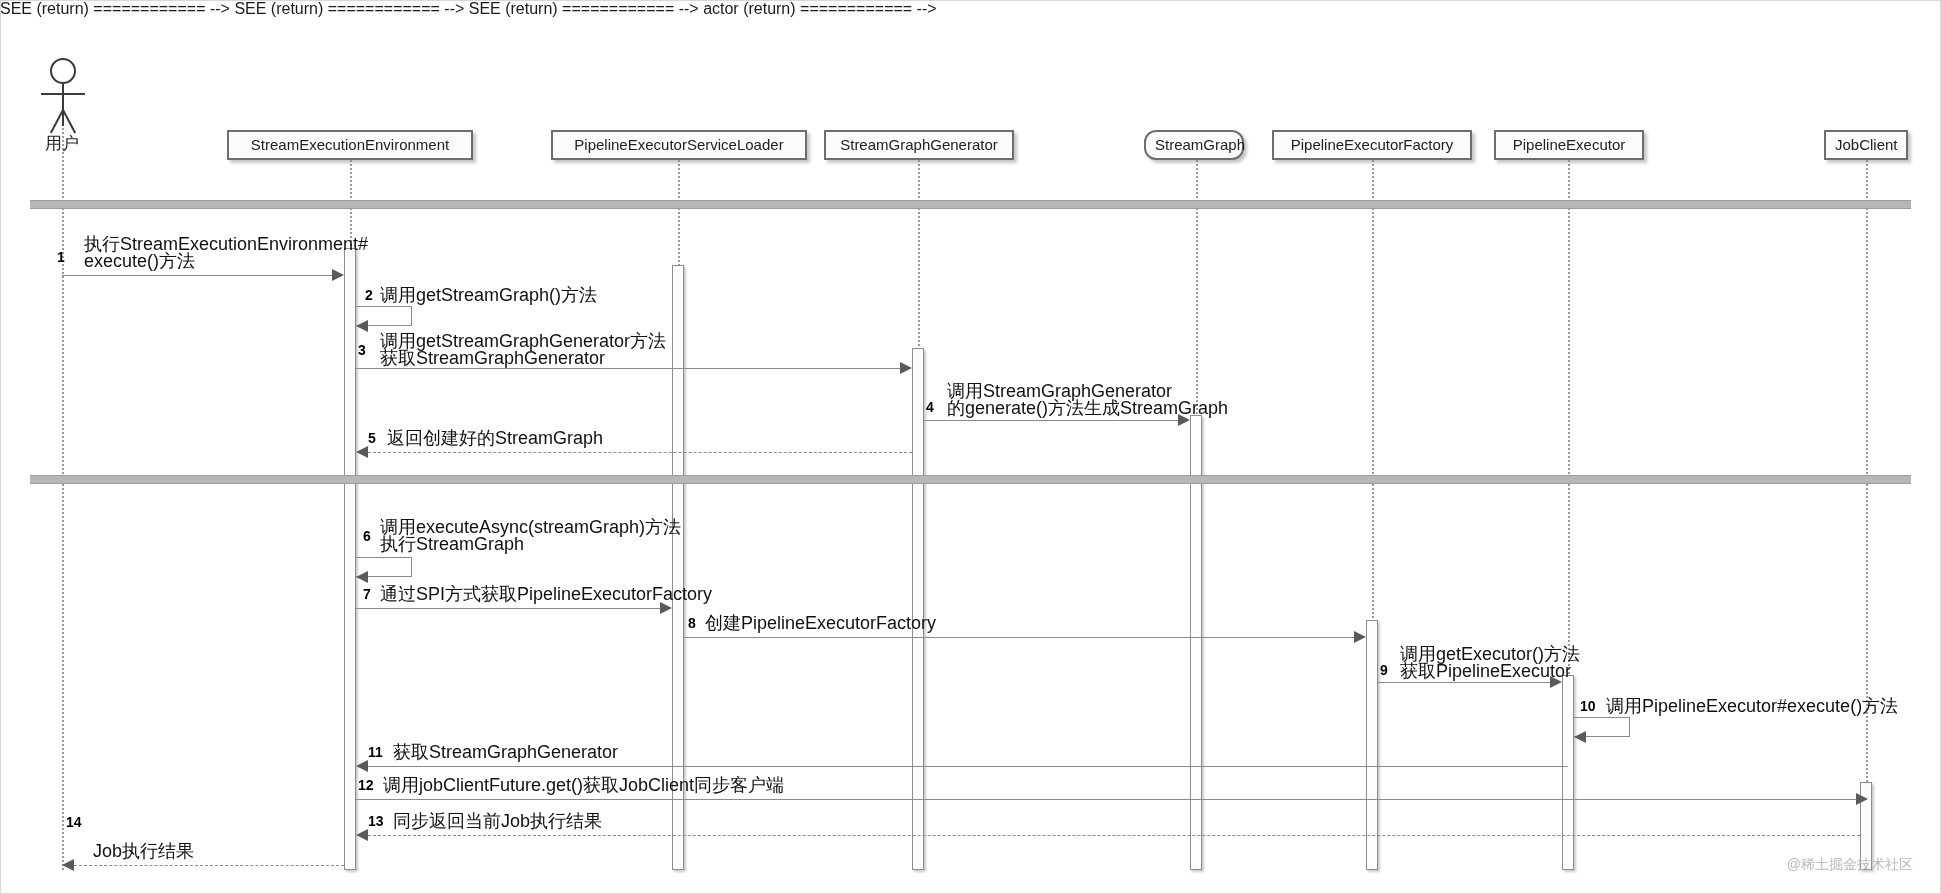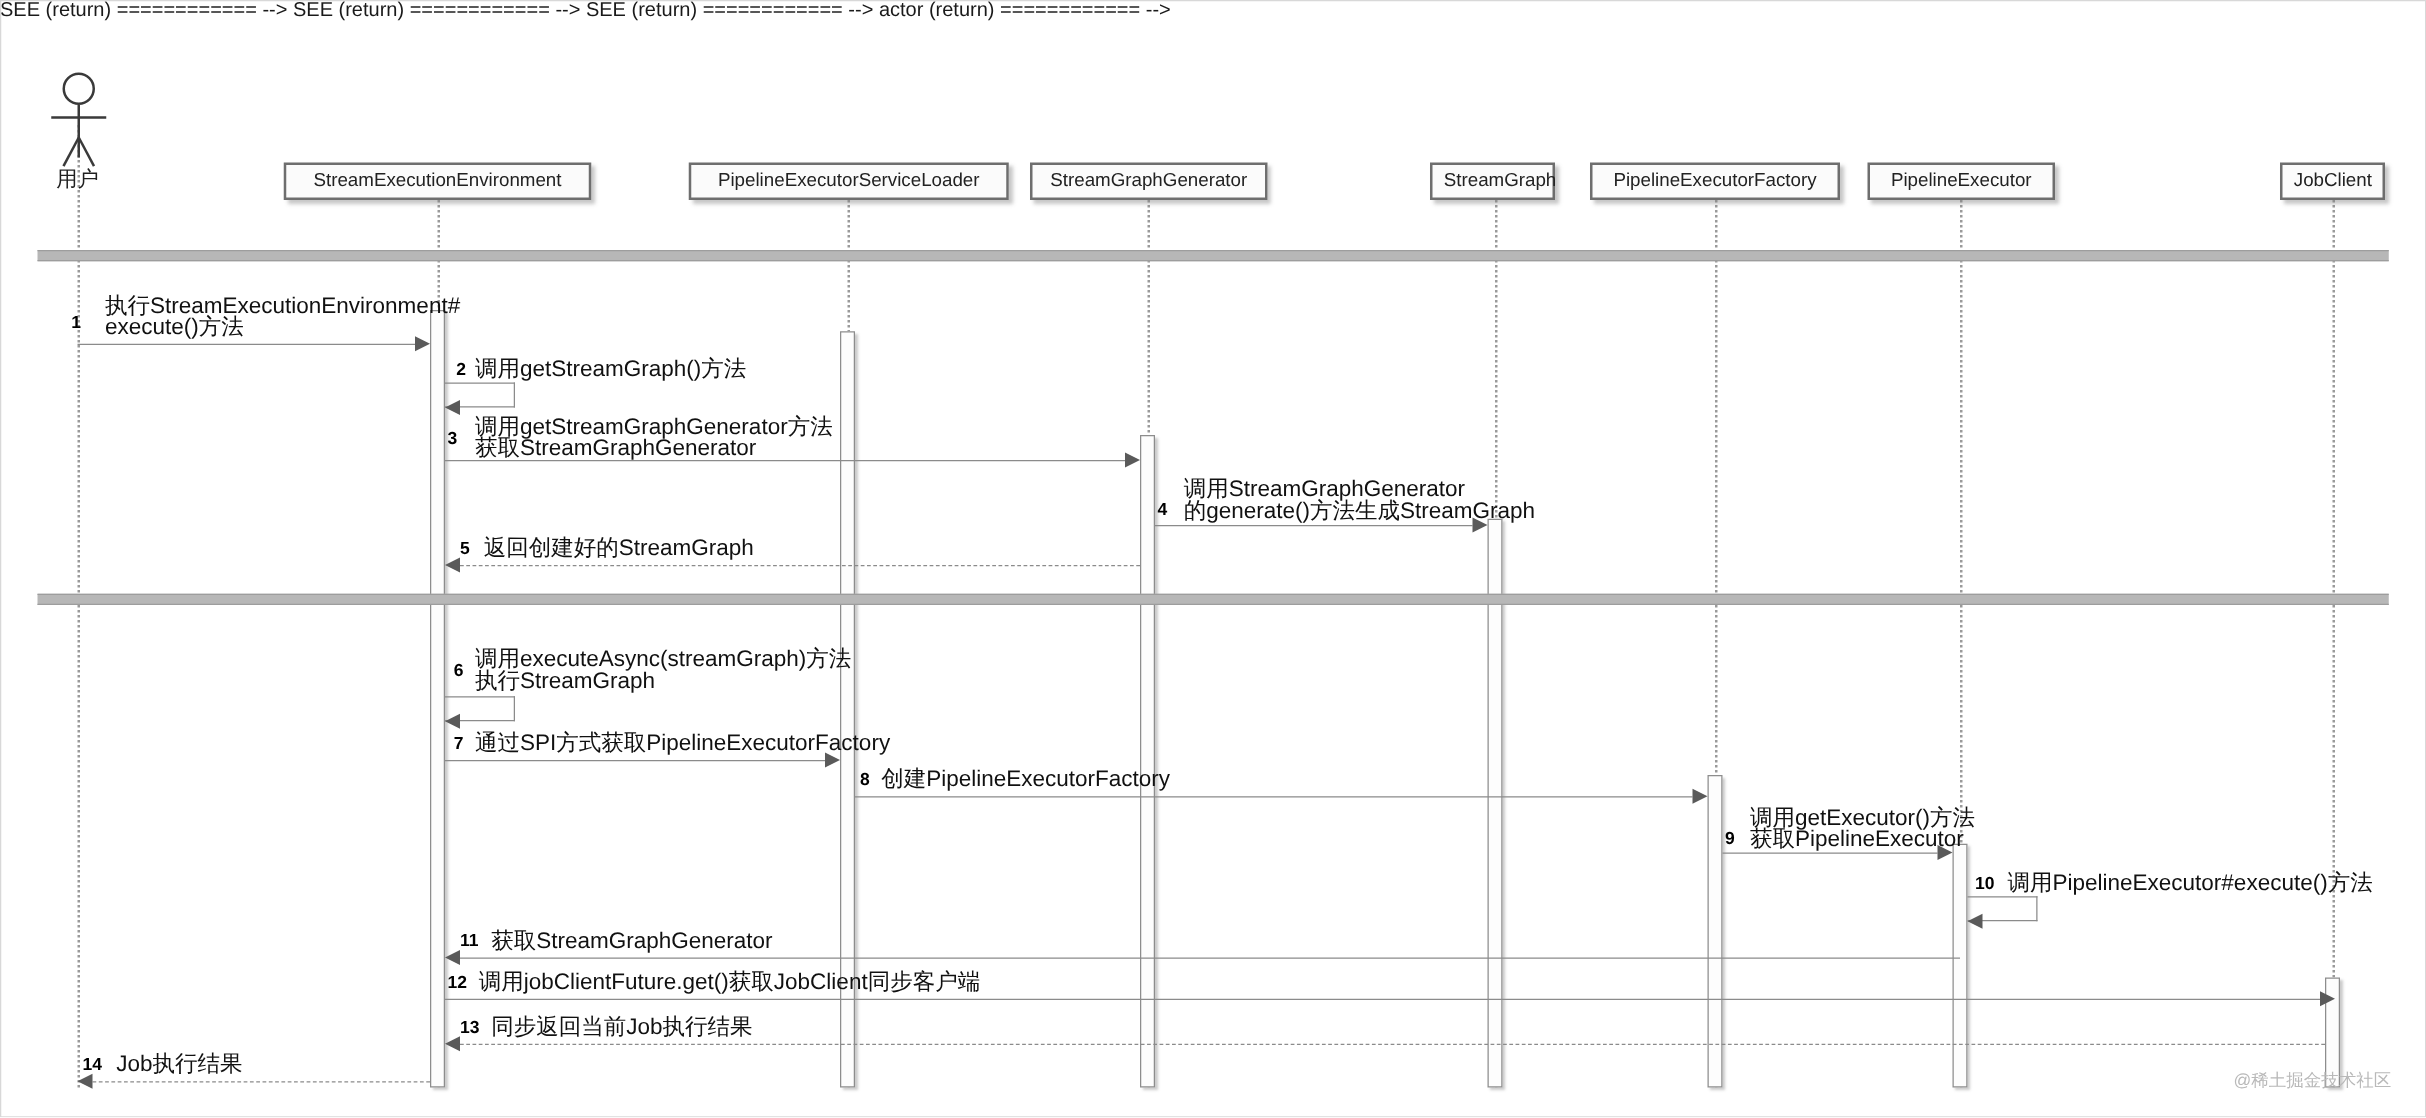--- a/index.html
+++ b/index.html
@@ -199,21 +199,21 @@
     <div class="actor-arms" style="left:41px; top:93px;"></div>
     <div class="actor-leg" style="left:62px; top:110px; transform:rotate(28deg); transform-origin: top center;"></div>
     <div class="actor-leg" style="left:62px; top:110px; transform:rotate(-28deg); transform-origin: top center;"></div>
     <div class="actor-label" style="left:22px; top:132px; width:80px;">用户</div>
   </div>
 
   
   <div class="participant" style="left:227px; top:130px; width:246px;">StreamExecutionEnvironment</div>
   <div class="participant" style="left:551px; top:130px; width:256px;">PipelineExecutorServiceLoader</div>
   <div class="participant" style="left:824px; top:130px; width:190px;">StreamGraphGenerator</div>
-  <div class="participant" style="left:1144px; top:130px; width:100px;">StreamGraph</div>
+  <div class="participant" style="left:1144px; top:130px; width:100px;border-radius:12px;">StreamGraph</div>
   <div class="participant" style="left:1272px; top:130px; width:200px;">PipelineExecutorFactory</div>
   <div class="participant" style="left:1494px; top:130px; width:150px;">PipelineExecutor</div>
   <div class="participant" style="left:1824px; top:130px; width:84px;">JobClient</div>
 
   
   <div class="activation" style="left:344px;  top:248px; height:622px;"></div>
   <div class="activation" style="left:672px;  top:265px; height:605px;"></div>
   <div class="activation" style="left:912px;  top:348px; height:522px;"></div>
   <div class="activation" style="left:1190px; top:415px; height:455px;"></div>
   <div class="activation" style="left:1366px; top:620px; height:250px;"></div>
@@ -303,20 +303,20 @@
   <div class="msg-line" style="left:356px; top:799px; width:1500px;"></div>
   <div class="arrow right" style="left:1856px; top:793px;"></div>
 
    SEE (return) ============ --&gt;
   <div class="msg-num" style="left:368px; top:813px;">13</div>
   <div class="msg-text" style="left:393px; top:813px;">同步返回当前Job执行结果</div>
   <div class="msg-line dashed" style="left:368px; top:835px; width:1492px;"></div>
   <div class="arrow left" style="left:356px; top:829px;"></div>
 
    actor (return) ============ --&gt;
-  <div class="msg-num" style="left:66px; top:843px;">14</div>
+  <div class="msg-num" style="left:66px; top:814px;">14</div>
   <div class="msg-text" style="left:93px; top:843px;">Job执行结果</div>
   <div class="msg-line dashed" style="left:74px; top:865px; width:270px;"></div>
   <div class="arrow left" style="left:62px; top:859px;"></div>
 
   
   <div class="watermark" style="right:28px; bottom:20px;">@稀土掘金技术社区</div>
 </div>
 
 </body></html>

